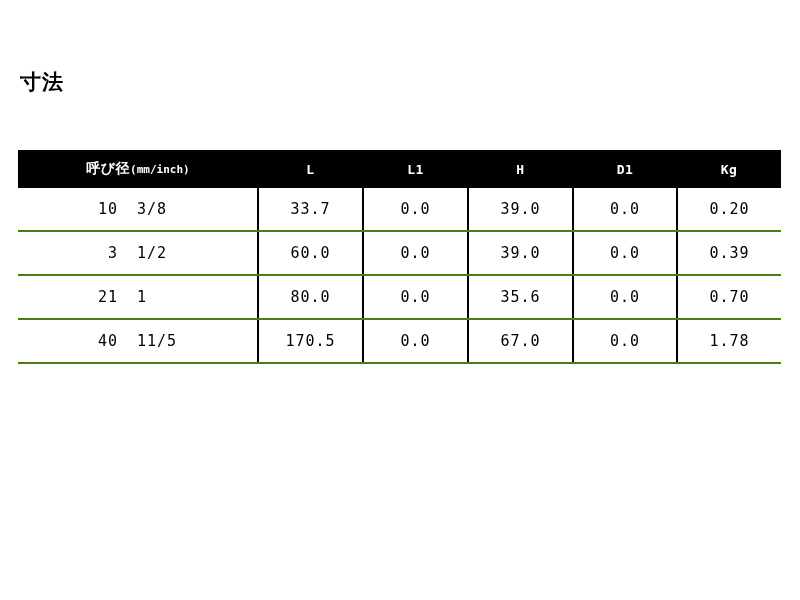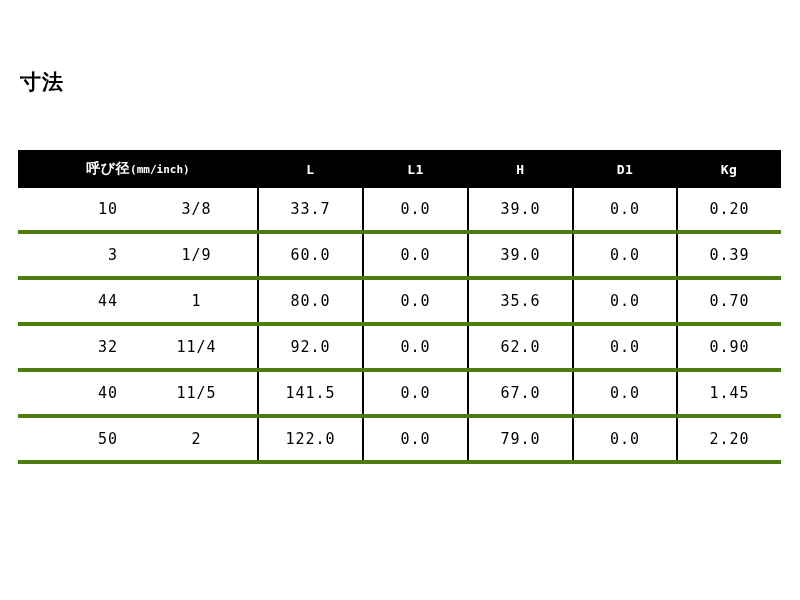--- a/index.html
+++ b/index.html
@@ -64,34 +64,34 @@
   table.dims thead th .unit {
     font-size: 11px;
     font-family: "DejaVu Sans Mono", monospace;
     letter-spacing: 0;
   }
   table.dims tbody td {
     height: 40px;
     font-size: 15px;
     text-align: center;
     vertical-align: middle;
-    border-bottom: 4px solid #4d7c0f;
+    border-bottom: 2px solid #4d7c0f;
     border-right: 2px solid #000000;
     letter-spacing: 1px;
   }
   table.dims tbody tr:first-child td {
     border-top: none;
   }
   table.dims tbody td.c-mm {
     text-align: right;
     padding-right: 18px;
     border-right: none;
   }
   table.dims tbody td.c-inch {
-    text-align: center;
+    text-align: left;
   }
   table.dims tbody td.last {
     border-right: none;
   }
   
   col.w-mm    { width: 118px; }
   col.w-inch  { width: 122px; }
   col.w-l     { width: 105px; }
   col.w-l1    { width: 105px; }
   col.w-h     { width: 105px; }
@@ -131,60 +131,42 @@
           <td class="c-mm">10</td>
           <td class="c-inch">3/8</td>
           <td>33.7</td>
           <td>0.0</td>
           <td>39.0</td>
           <td>0.0</td>
           <td class="last">0.20</td>
         </tr>
         <tr>
           <td class="c-mm">3</td>
-          <td class="c-inch">1/9</td>
+          <td class="c-inch">1/2</td>
           <td>60.0</td>
           <td>0.0</td>
           <td>39.0</td>
           <td>0.0</td>
           <td class="last">0.39</td>
         </tr>
         <tr>
-          <td class="c-mm">44</td>
+          <td class="c-mm">21</td>
           <td class="c-inch">1</td>
           <td>80.0</td>
           <td>0.0</td>
           <td>35.6</td>
           <td>0.0</td>
           <td class="last">0.70</td>
         </tr>
         <tr>
-          <td class="c-mm">32</td>
-          <td class="c-inch">11/4</td>
-          <td>92.0</td>
-          <td>0.0</td>
-          <td>62.0</td>
-          <td>0.0</td>
-          <td class="last">0.90</td>
-        </tr>
-        <tr>
           <td class="c-mm">40</td>
           <td class="c-inch">11/5</td>
-          <td>141.5</td>
+          <td>170.5</td>
           <td>0.0</td>
           <td>67.0</td>
           <td>0.0</td>
-          <td class="last">1.45</td>
-        </tr>
-        <tr>
-          <td class="c-mm">50</td>
-          <td class="c-inch">2</td>
-          <td>122.0</td>
-          <td>0.0</td>
-          <td>79.0</td>
-          <td>0.0</td>
-          <td class="last">2.20</td>
+          <td class="last">1.78</td>
         </tr>
       </tbody>
     </table>
   </div>
 
 </div>
 
 </body></html>

